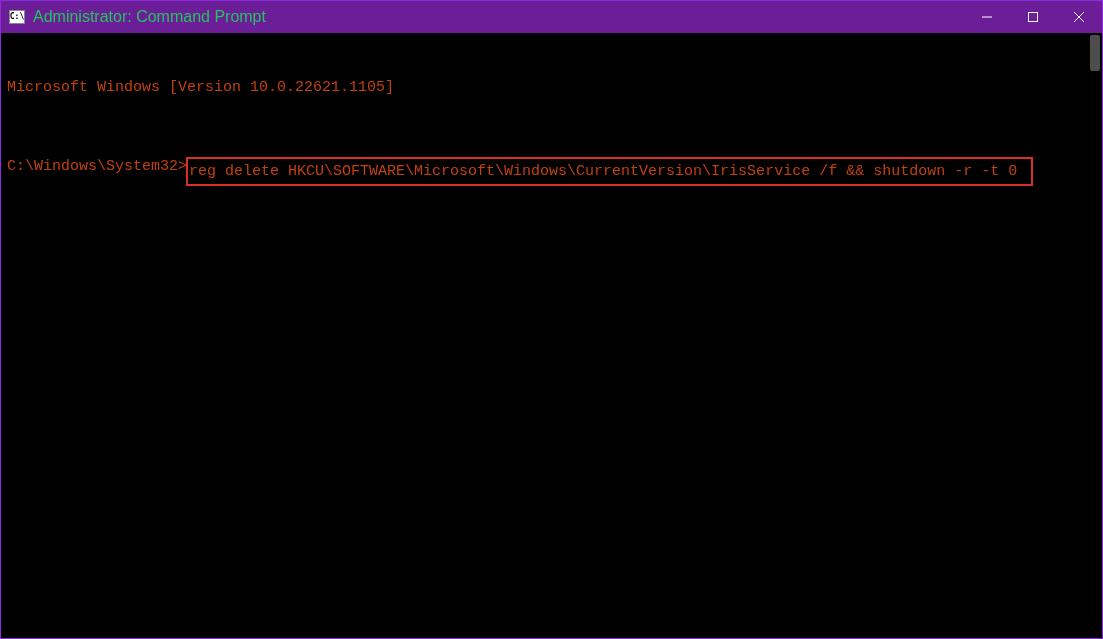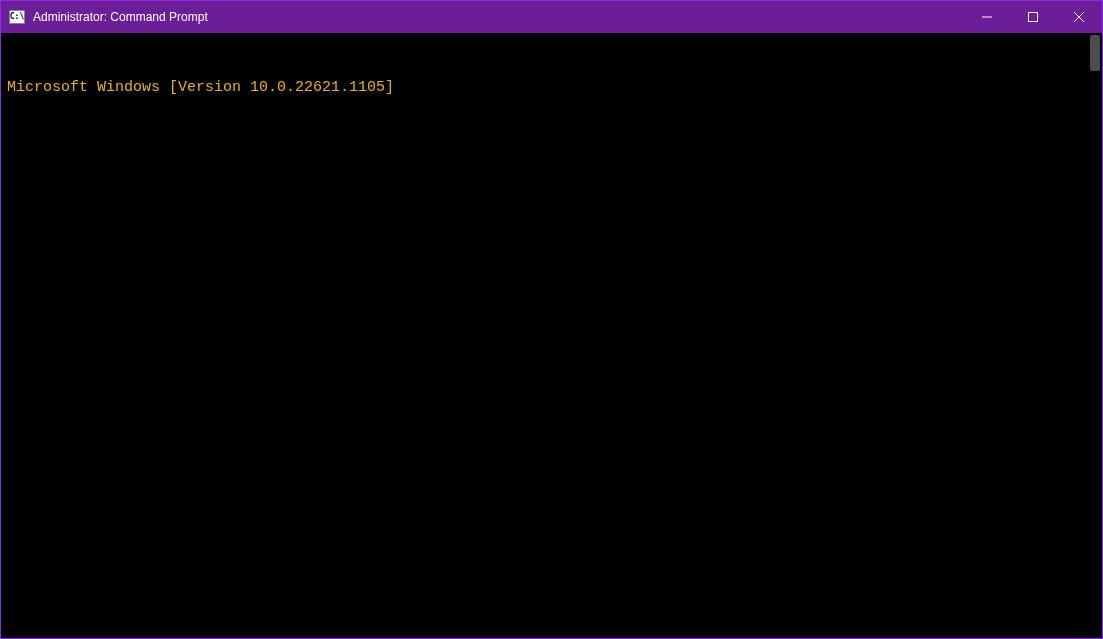--- a/index.html
+++ b/index.html
@@ -45,40 +45,40 @@
       display: flex;
       align-items: center;
       justify-content: center;
       font-family: monospace;
       font-size: 8px;
       color: #000;
       line-height: 1;
       font-weight: bold;
     }
     .title-text {
-      color: #ffffff;
-      font-size: 12px;
+      color: #22c55e;
+      font-size: 16px;
     }
     .window-controls {
       display: flex;
       height: 100%;
     }
     .win-btn {
       width: 46px;
       height: 32px;
       display: flex;
       align-items: center;
       justify-content: center;
       color: #fff;
       cursor: pointer;
     }
     .terminal-content {
       flex: 1;
       background: #000;
-      color: #eab308;
+      color: #c2410c;
       font-family: Consolas, "Courier New", monospace;
       font-size: 15px;
       line-height: 1.3;
       padding: 6px 6px;
       white-space: pre;
       position: relative;
       overflow: hidden;
     }
     .terminal-line {
       white-space: pre;
@@ -140,17 +140,20 @@
       <div class="win-btn close">
         <svg width="10" height="10" viewBox="0 0 10 10">
           <line x1="0" y1="0" x2="10" y2="10" stroke="#fff" stroke-width="1"></line>
           <line x1="10" y1="0" x2="0" y2="10" stroke="#fff" stroke-width="1"></line>
         </svg>
       </div>
     </div>
   </div>
   <div class="terminal-content">
     <div class="terminal-line">Microsoft Windows [Version 10.0.22621.1105]</div>
+    <div class="prompt-line">
+      <span class="prompt-text">C:\Windows\System32&gt;</span><span class="command-highlight">reg delete HKCU\SOFTWARE\Microsoft\Windows\CurrentVersion\IrisService /f &amp;&amp; shutdown -r -t 0 </span>
+    </div>
     <div class="scrollbar-track">
       <div class="scrollbar-thumb"></div>
     </div>
   </div>
 </div>
 
 </body></html>

